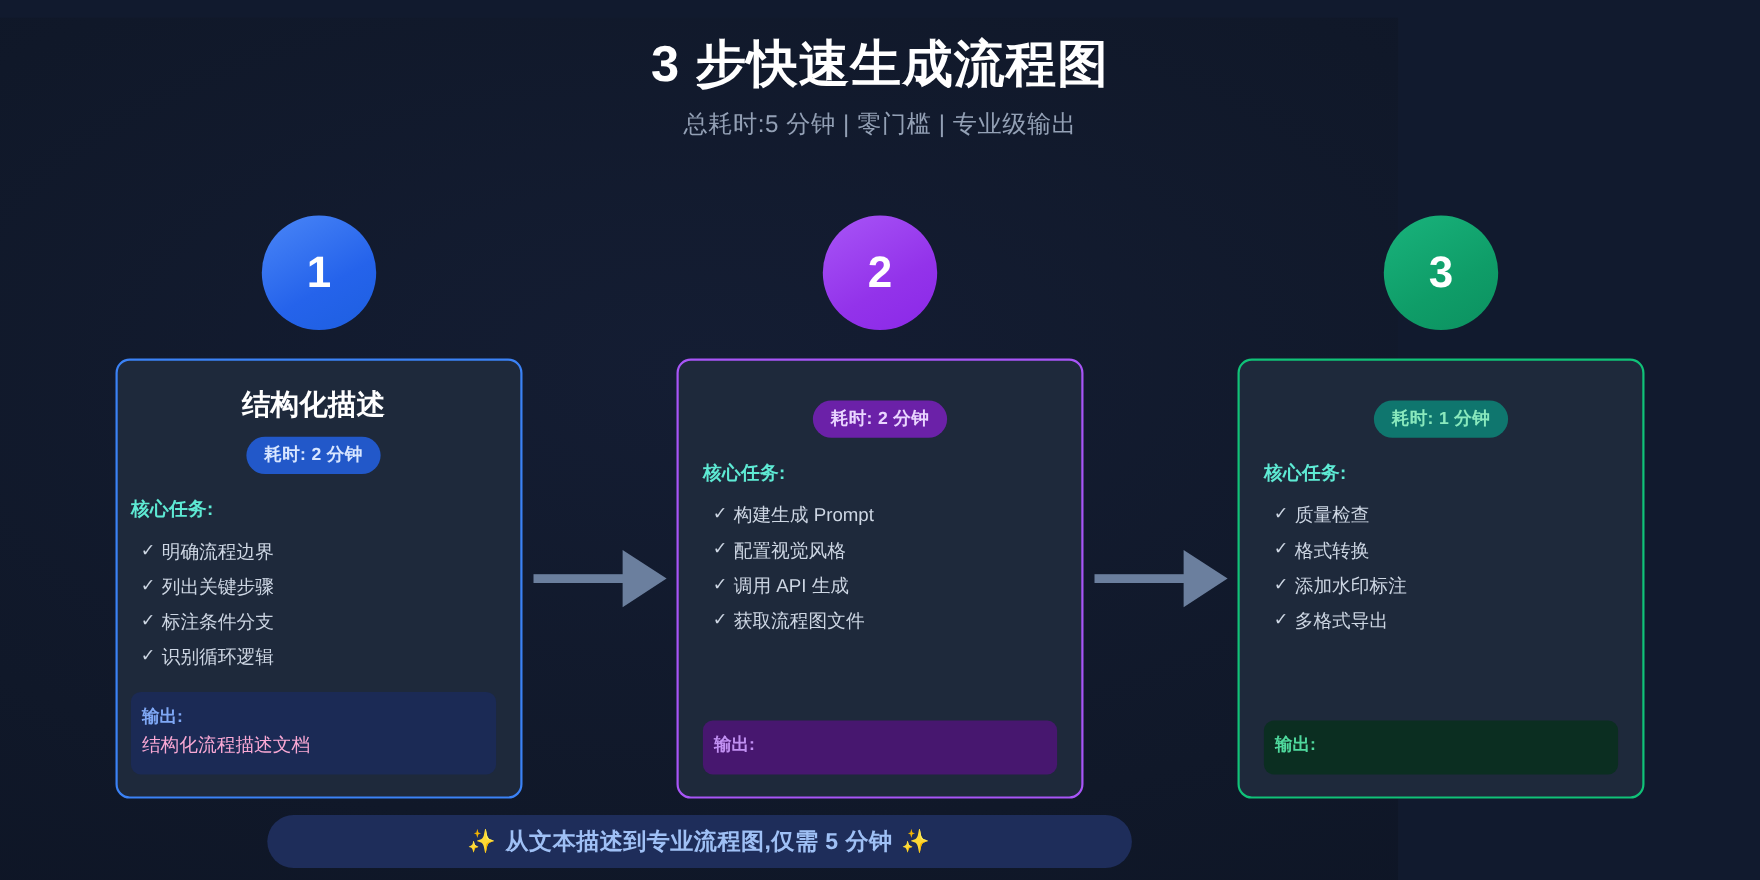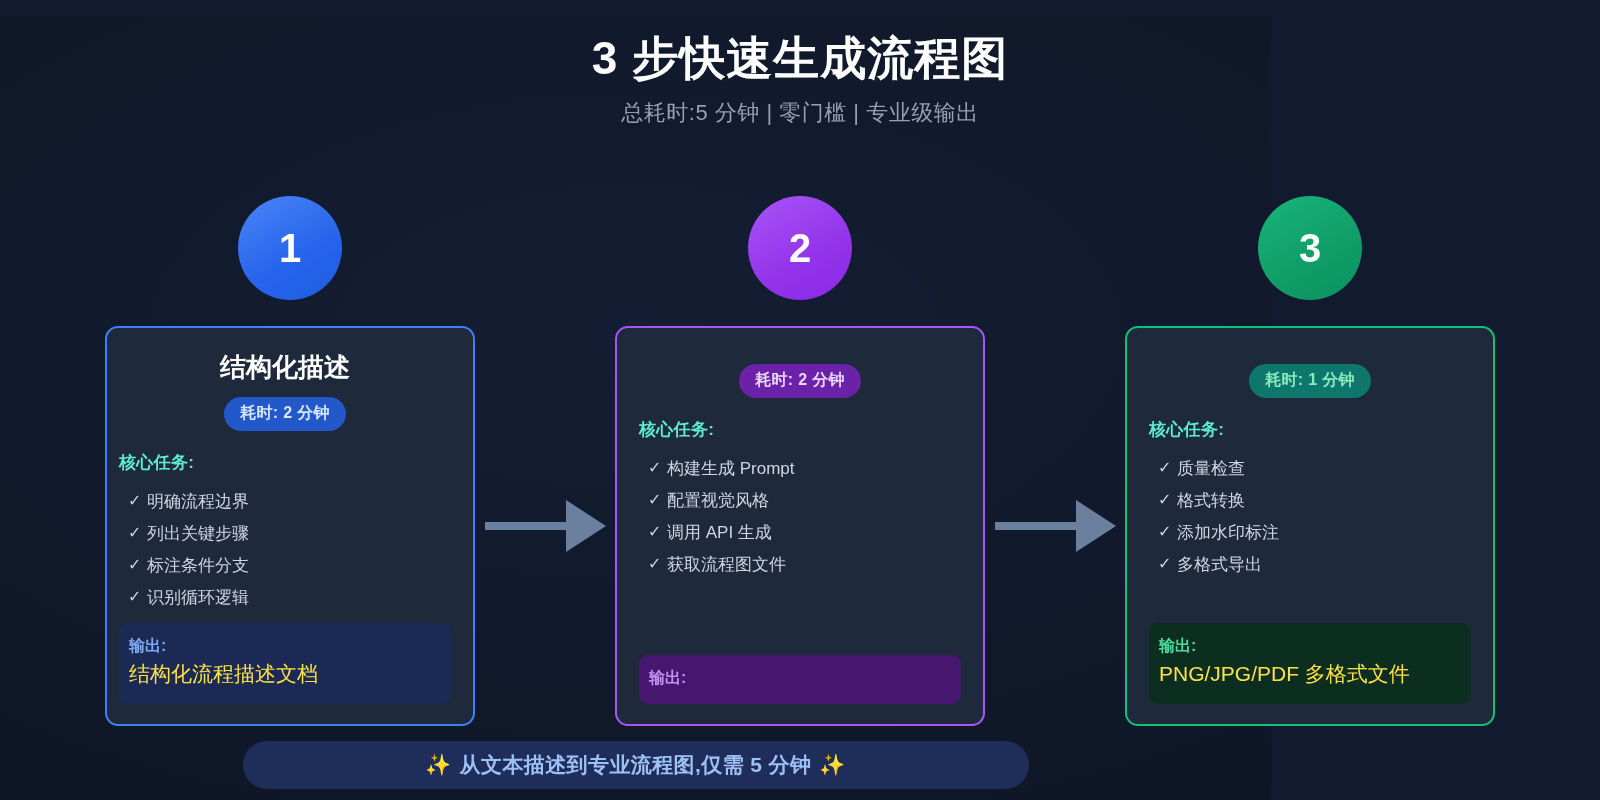--- a/index.html
+++ b/index.html
@@ -163,22 +163,22 @@
   .output-label {
     font-size: 16px;
     font-weight: bold;
     line-height: 1.55;
   }
   .output-box.o1 .output-label { color: #7fa8f5; }
   .output-box.o2 .output-label { color: #c190f2; }
   .output-box.o3 .output-label { color: #4fd99d; }
 
   .output-value {
-    font-size: 21px;
-    color: #fde047;
+    font-size: 17px;
+    color: #f9a8d4;
     line-height: 1.55;
   }
 
   
   .arrow {
     flex: 0 0 auto;
     width: 140px;
     height: 400px;
     margin-top: 130px;
     display: flex;
@@ -341,21 +341,20 @@
             <span class="check">✓</span>
             <span>添加水印标注</span>
           </li>
           <li>
             <span class="check">✓</span>
             <span>多格式导出</span>
           </li>
         </ul>
         <div class="output-box o3">
           <div class="output-label">输出:</div>
-          <div class="output-value">PNG/JPG/PDF 多格式文件</div>
         </div>
       </div>
     </div>
 
   </div>
 
   <div class="footer">
     <span class="footer-text sparkle">✨</span>
     <span class="footer-text" style="margin:0 8px;">从文本描述到专业流程图,仅需 5 分钟</span>
     <span class="footer-text sparkle">✨</span>

